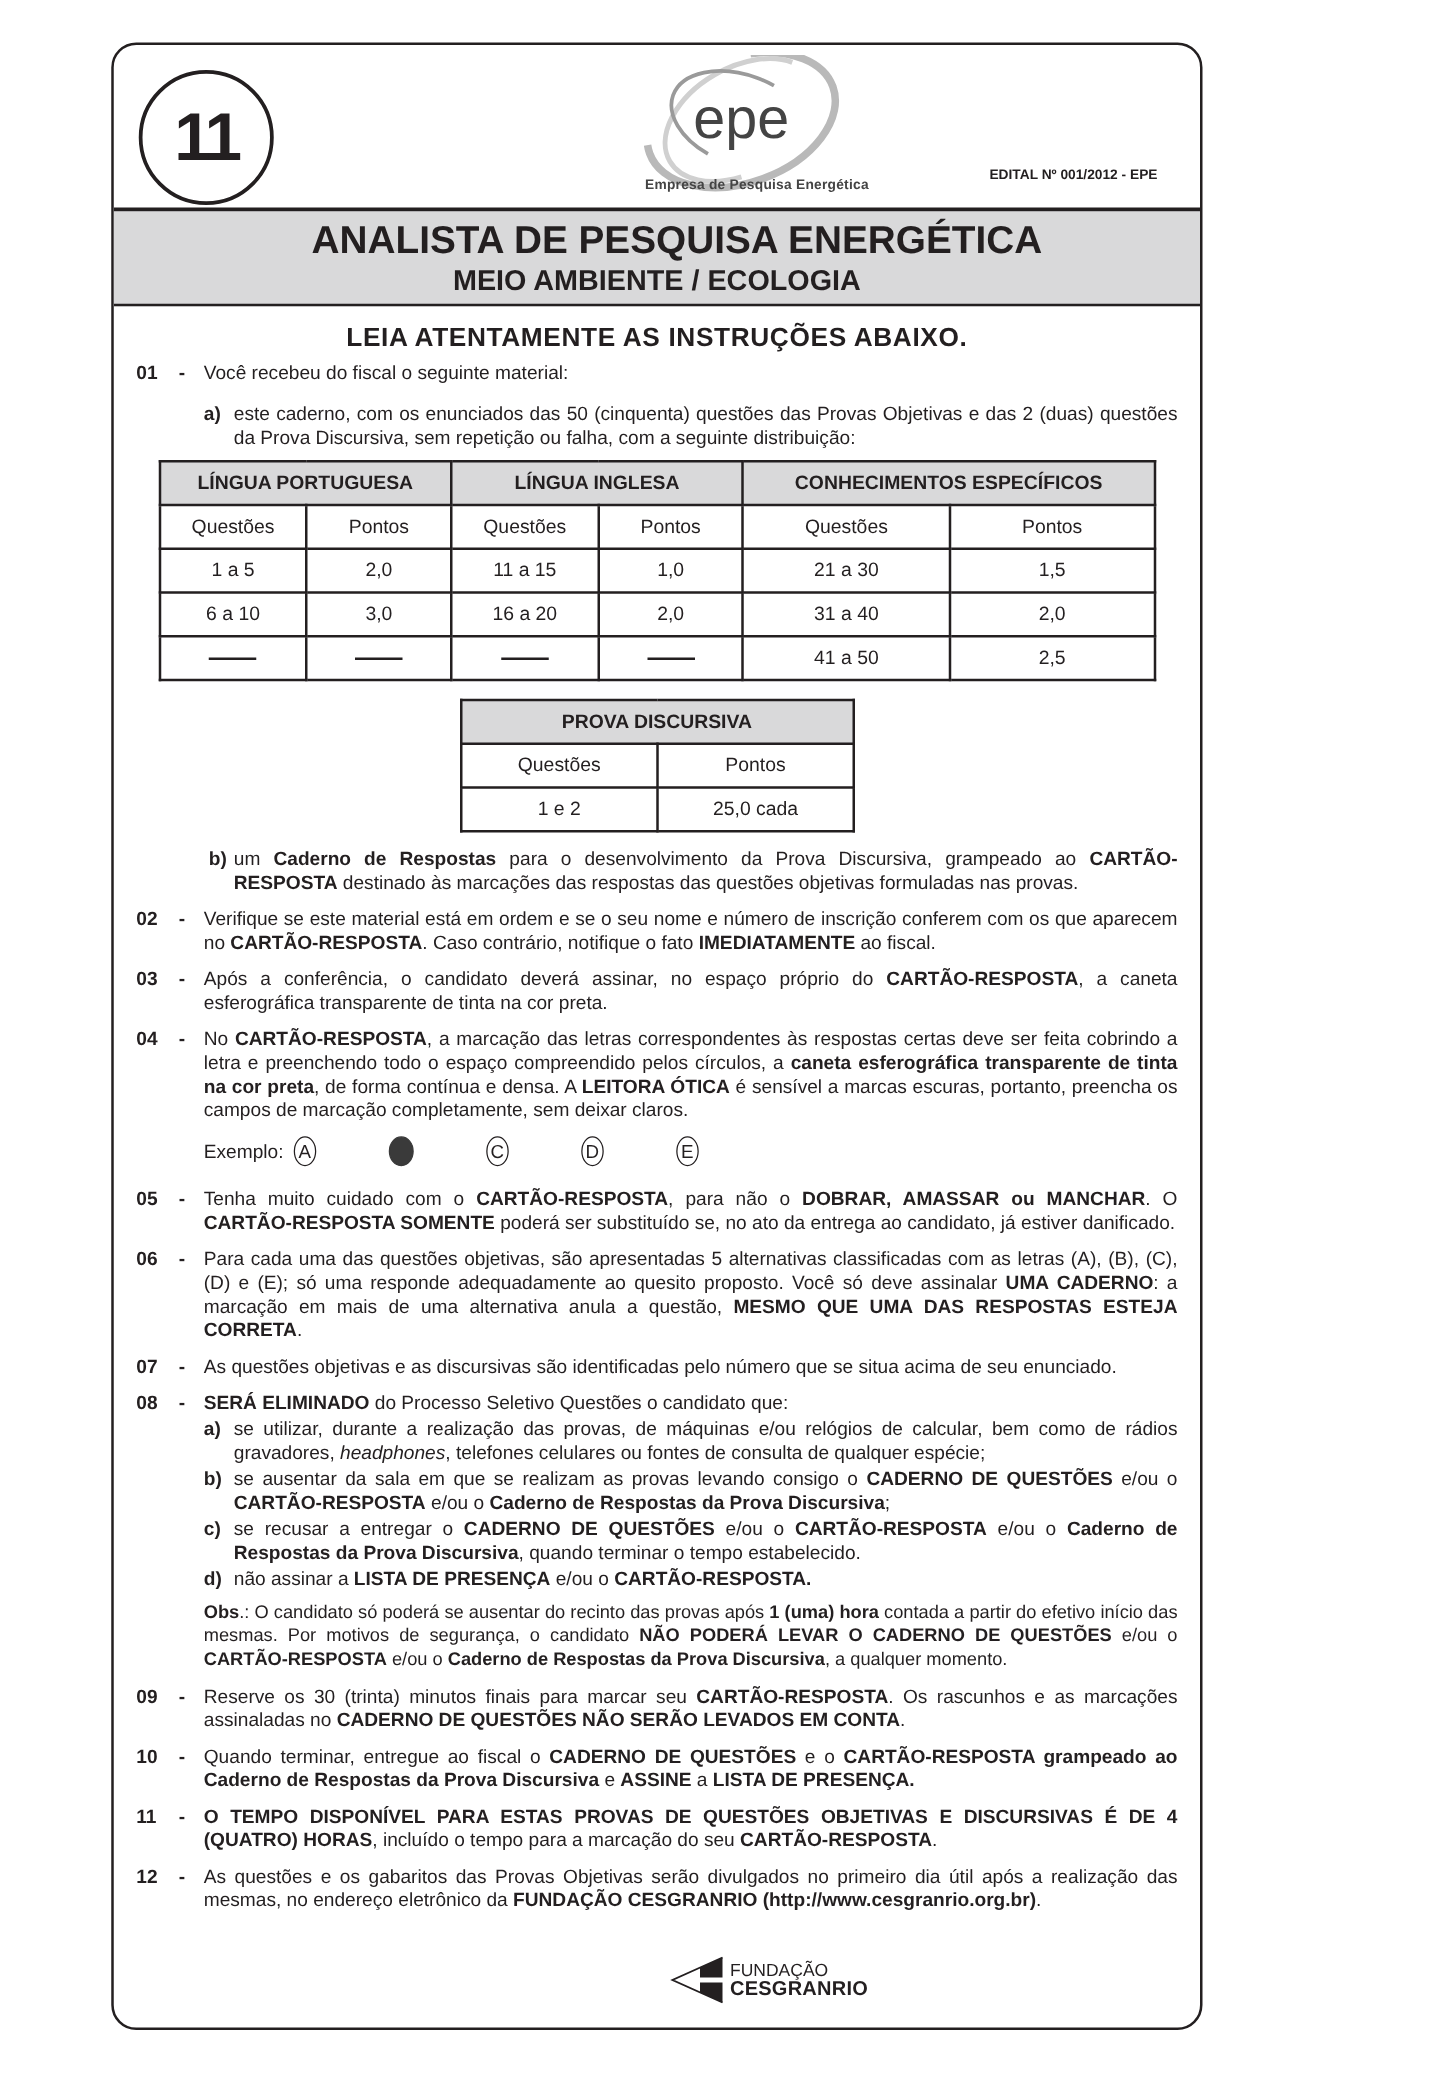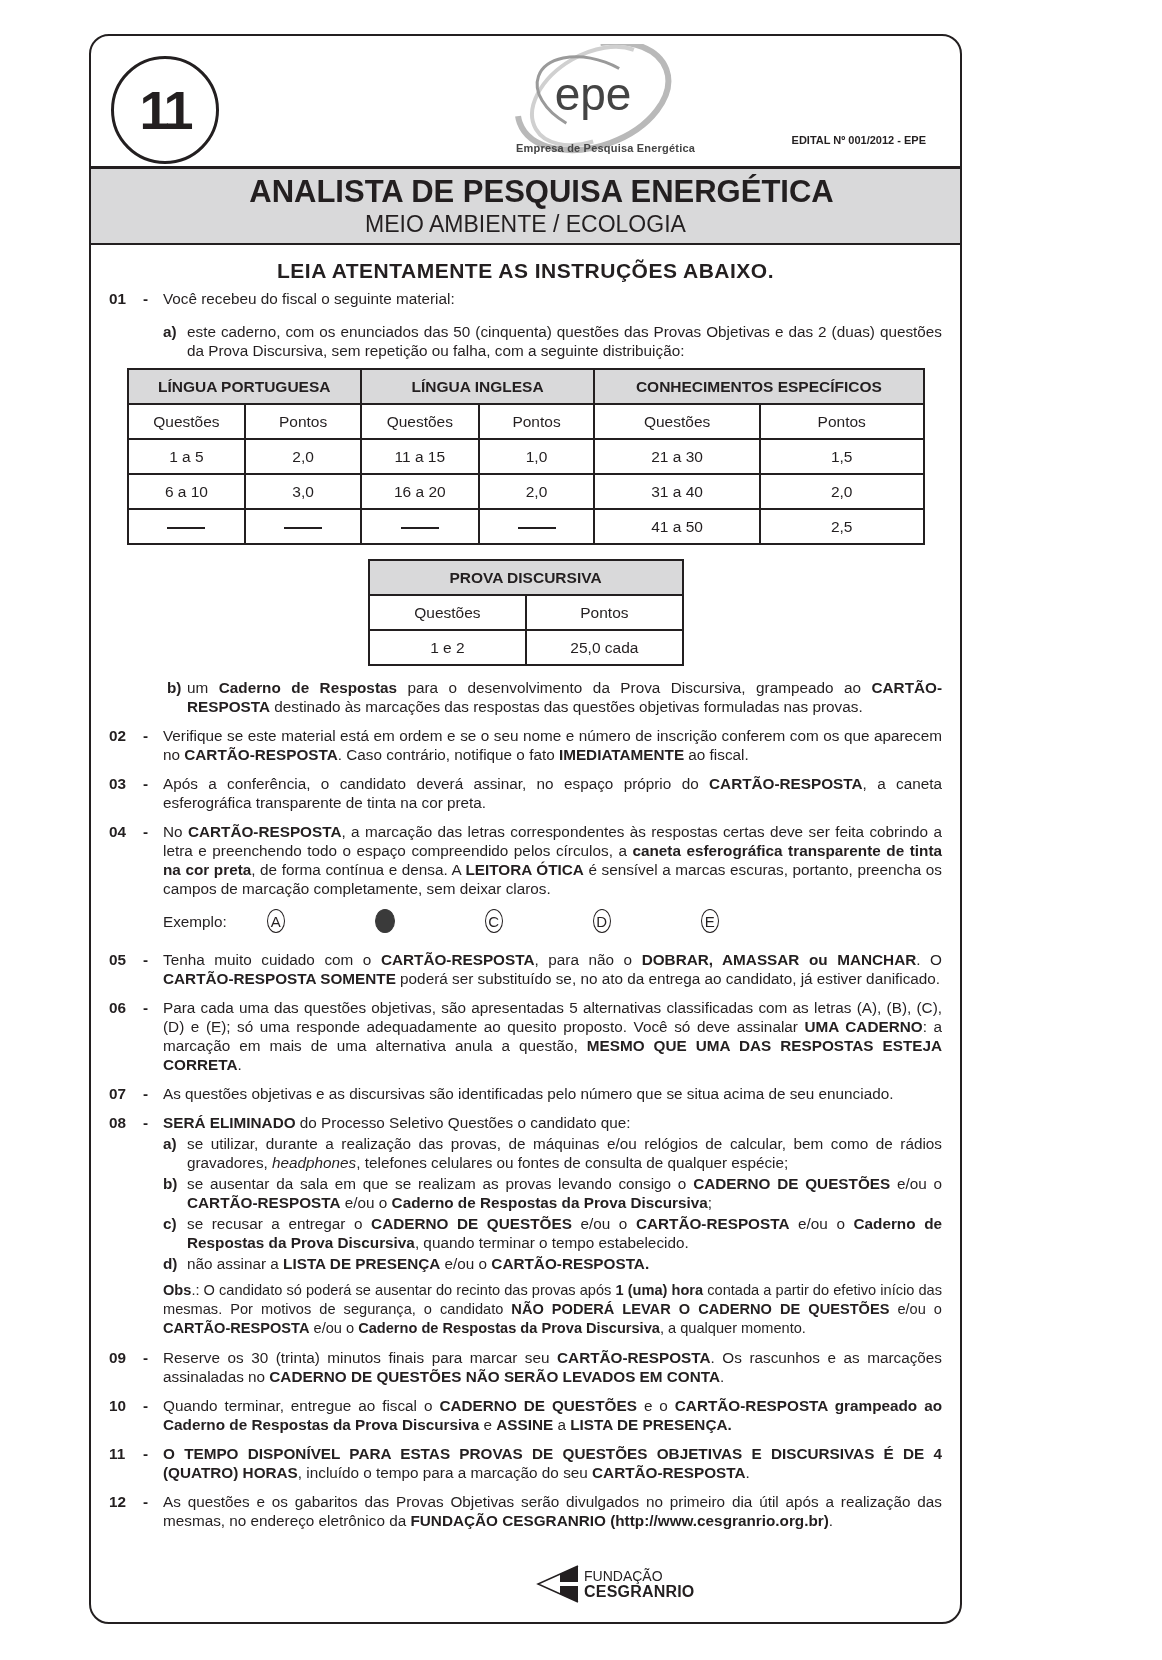--- a/index.html
+++ b/index.html
@@ -6,36 +6,36 @@
   body { width:1162px; height:1660px; position:relative; font-family:"Liberation Sans", sans-serif; color:#231f20; }
   .frame { position:absolute; left:61px; top:34px; width:873px; height:1590px; border:2px solid #231f20; border-radius:20px; box-sizing:border-box; overflow:hidden;margin-left:28px; }
   .header { position:relative; height:130px; border-bottom:3px solid #231f20; }
   .num-circle { position:absolute; left:20px; top:20px; width:108px; height:108px; border:3px solid #231f20; border-radius:50%; box-sizing:border-box; display:flex; align-items:center; justify-content:center; font-weight:bold; font-size:54px; letter-spacing:-3px; }
   .logo { position:absolute; left:420px; top:8px; width:170px; height:115px; }
   .logo svg { position:absolute; left:0; top:0; }
   .logo-sub { position:absolute; left:425px; top:106px; font-size:11px; font-weight:bold; color:#444; letter-spacing:0.2px; }
   .edital { position:absolute; right:34px; top:98px; font-size:11px; font-weight:bold; }
   .title-band { background:#d9d9da; border-bottom:2px solid #231f20; height:74px; text-align:center; }
   .title-main { font-size:31px; font-weight:bold; padding-top:6px; line-height:34px;padding-left:32px; }
-  .title-sub { font-size:23px; font-weight:normal; line-height:30px; }
+  .title-sub { font-size:23px; font-weight:bold; line-height:30px; }
   .leia { text-align:center; font-size:21px; font-weight:bold; margin-top:14px; letter-spacing:0.5px; }
   .content { position:relative; padding:0 18px 0 18px; font-size:15.3px; line-height:19px; }
   .item { display:flex; margin-top:10px; }
   .item .n { width:34px; font-weight:bold; flex:none; }
   .item .dash { width:20px; font-weight:bold; flex:none; }
   .item .t { flex:1; text-align:justify; }
   .sub { display:flex; margin-left:54px; margin-top:4px; }
   .sub .l { width:24px; font-weight:bold; flex:none; }
   .sub .t { flex:1; text-align:justify; }
   b { font-weight:bold; }
   table.dist { border-collapse:collapse; margin:8px auto 0 auto; font-size:15.5px; }
   table.dist td, table.dist th { border:2px solid #231f20; text-align:center; height:25px; padding:4px; }
   table.dist th { background:#d9d9da; font-weight:bold; }
   .blank-line { display:inline-block; width:38px; height:2px; background:#231f20; vertical-align:middle; }
-  .exemplo { margin-left:54px; margin-top:10px; display:flex; align-items:center; height:26px;gap:32px; }
+  .exemplo { margin-left:54px; margin-top:10px; display:flex; align-items:center; height:26px; }
   .bubble { display:inline-flex; width:18px; height:24px; border:1px solid #231f20; border-radius:50%; align-items:center; justify-content:center; font-size:15px; margin-right:58px; box-sizing:border-box; }
   .bubble.filled { background:#3a3a3a; border-color:#3a3a3a; width:20px; }
   .obs { margin-left:54px; margin-top:8px; text-align:justify; }
   .cesg { position:absolute; left:445px; bottom:18px; display:flex; align-items:center; }
   .cesg-text { font-size:14px; line-height:16px; margin-left:4px; }
   .cesg-text .b2 { font-weight:bold; font-size:16px; letter-spacing:0.2px; }
 </style>
 </head>
 <body>
 

